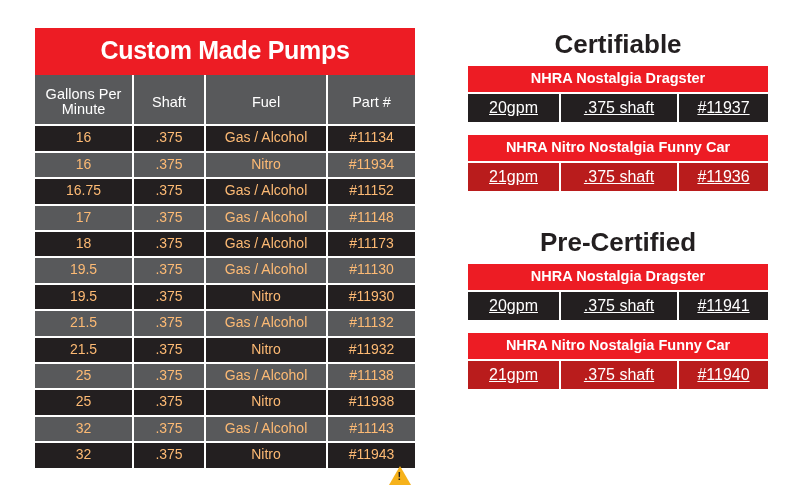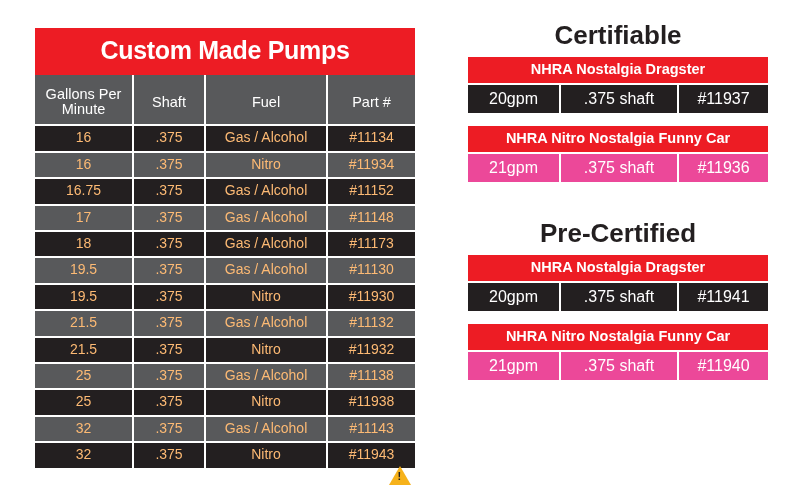--- a/index.html
+++ b/index.html
@@ -68,21 +68,21 @@
 
   .col-gpm   { width: 98px; }
   .col-shaft { width: 72px; }
   .col-fuel  { width: 122px; }
   .col-part  { width: 88px; }
 
   
   .right-block {
     position: absolute;
     left: 468px;
-    top: 22px;
+    top: 31px;
     width: 300px;
   }
   .section-title {
     text-align: center;
     font-size: 26px;
     font-weight: bold;
     color: #231f20;
     margin: 0 0 9px 0;
     line-height: 1;
   }
@@ -104,24 +104,25 @@
     line-height: 1;
   }
   table.cert .cert-row td {
     color: #ffffff;
     font-size: 16px;
     text-align: center;
     padding: 5px 2px 6px 2px;
     border-right: 2px solid #ffffff;
     border-top: 2px solid #ffffff;
     line-height: 1.1;
+    text-decoration: underline;
   }
   table.cert .cert-row td:last-child { border-right: none; }
   table.cert .cert-row.dark td  { background: #231f20; }
-  table.cert .cert-row.light td { background: #ec4899; }
+  table.cert .cert-row.light td { background: #b91c1c; }
 
   .cert-c1 { width: 92px; }
   .cert-c2 { width: 118px; }
   .cert-c3 { width: 90px; }
 
   .notes {
     margin-top: 22px;
     text-align: right;
     color: #808285;
     font-weight: bold;

